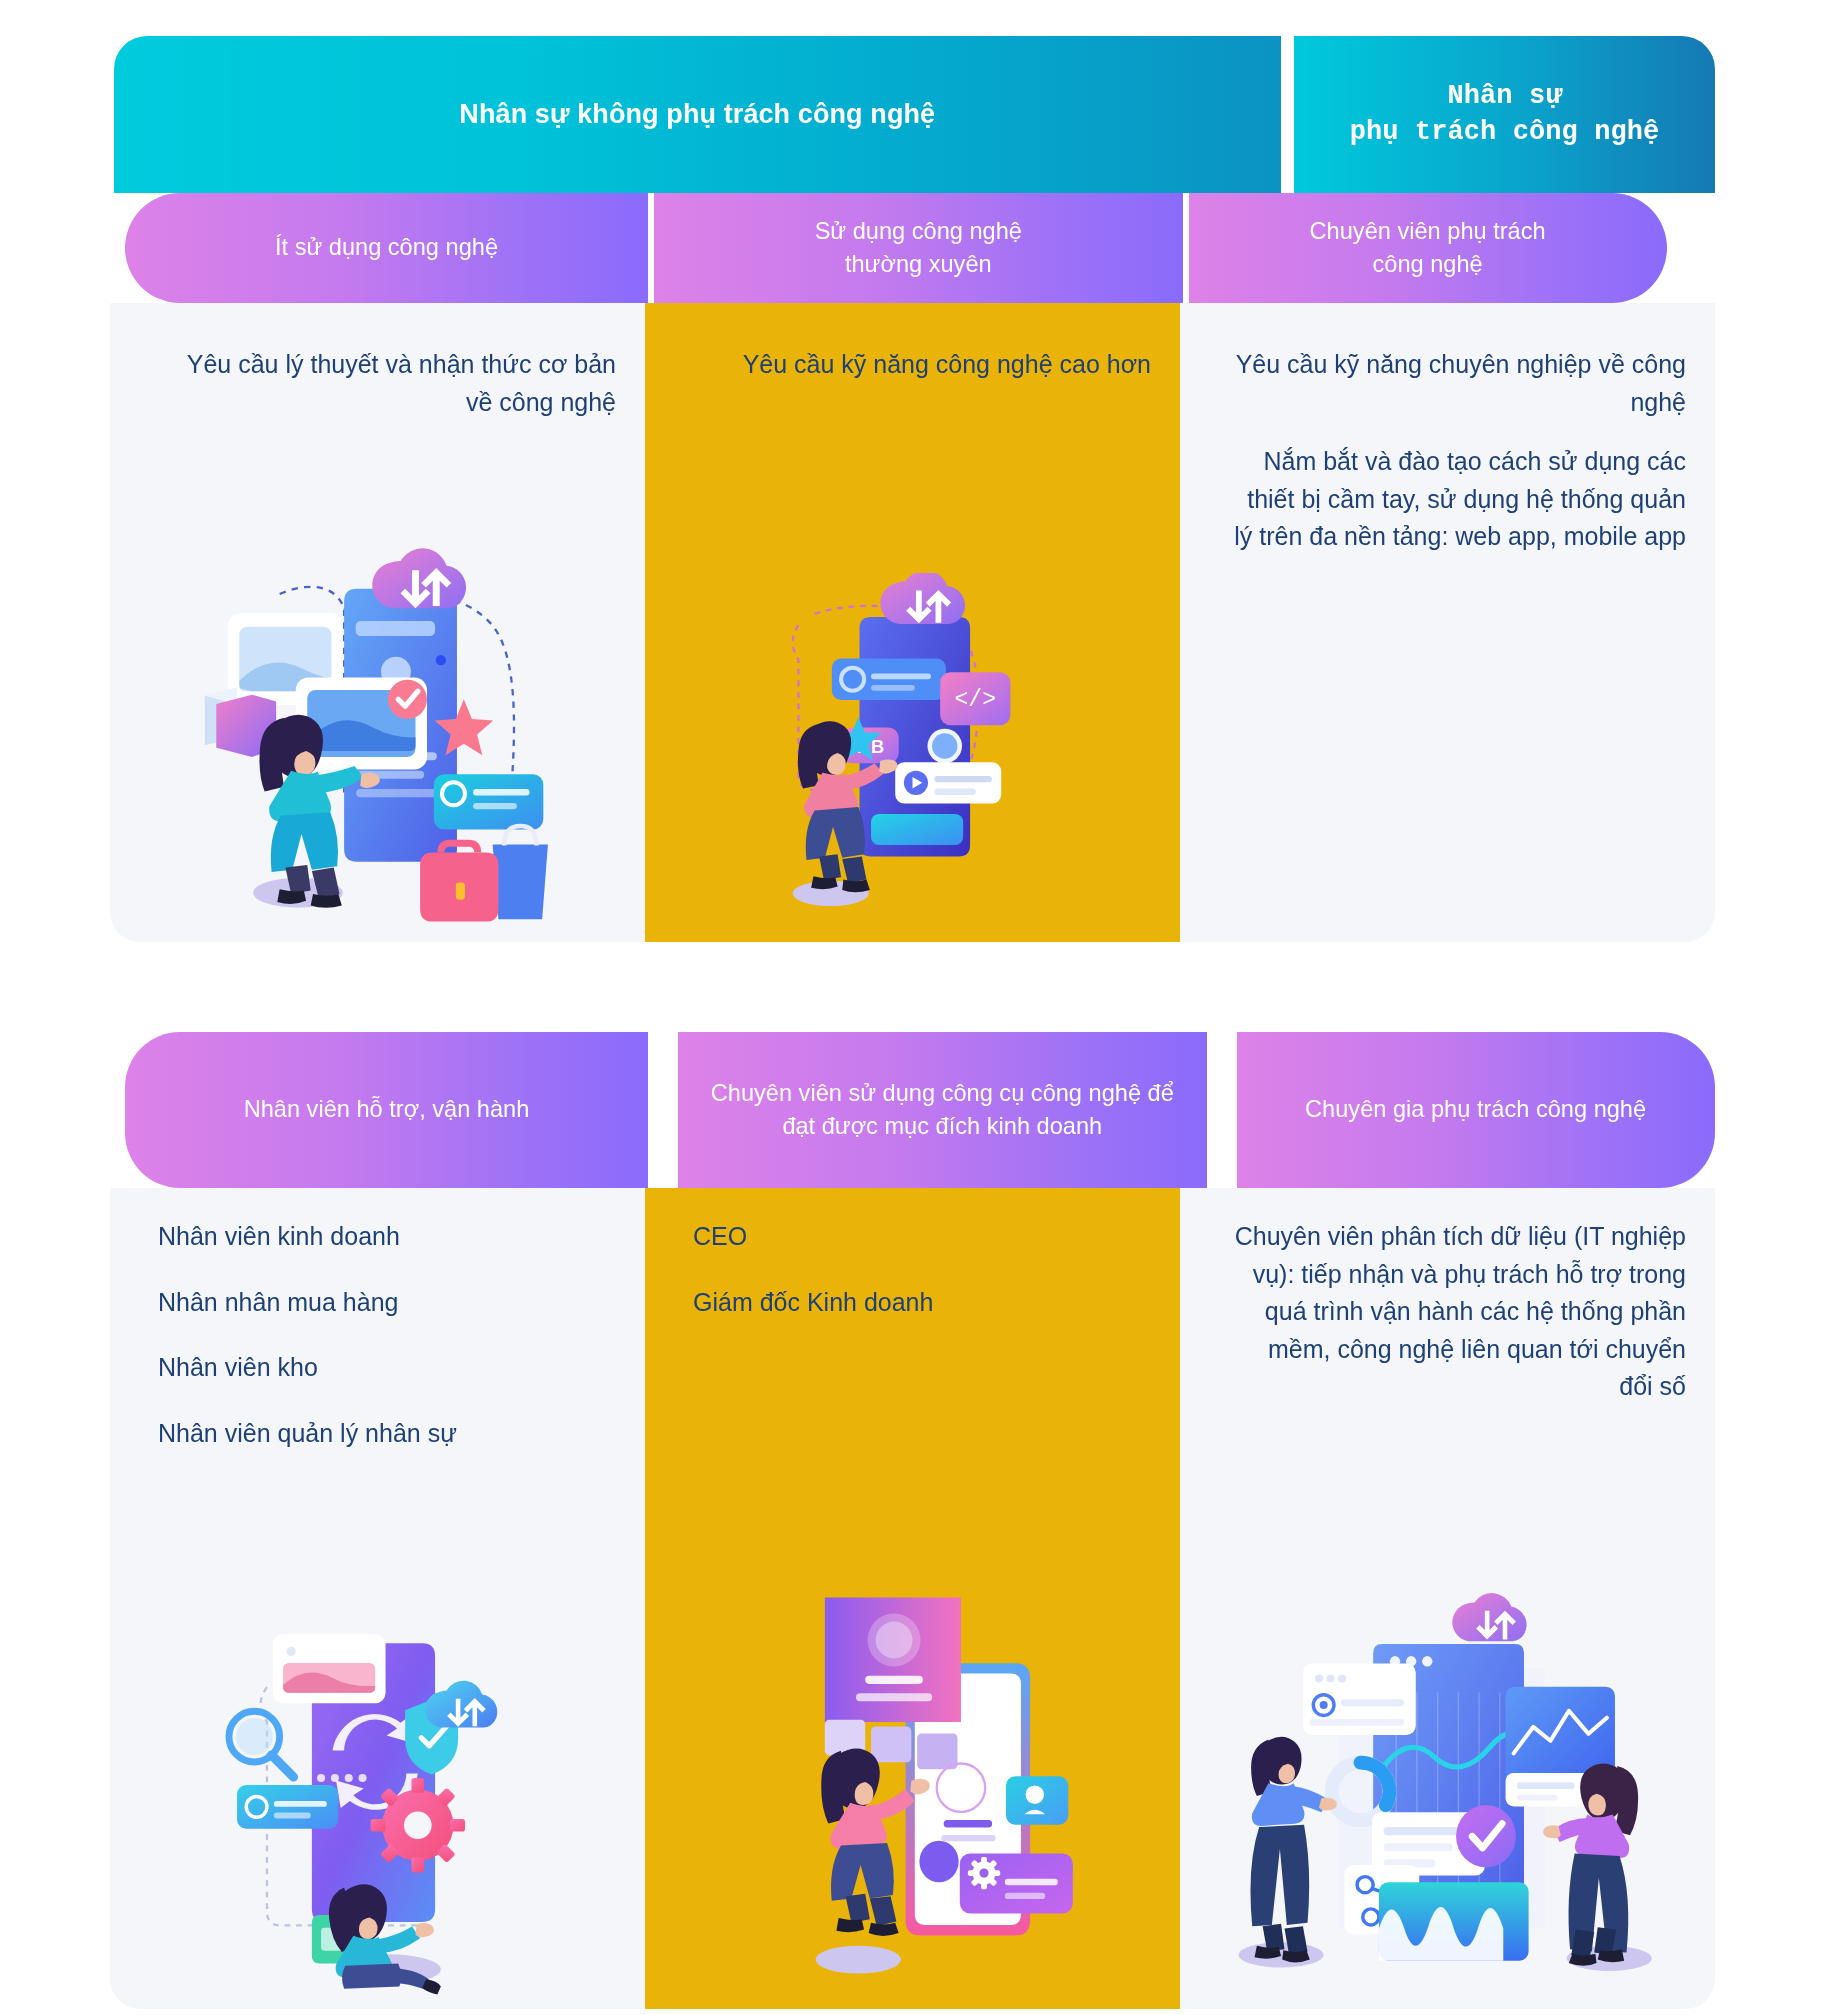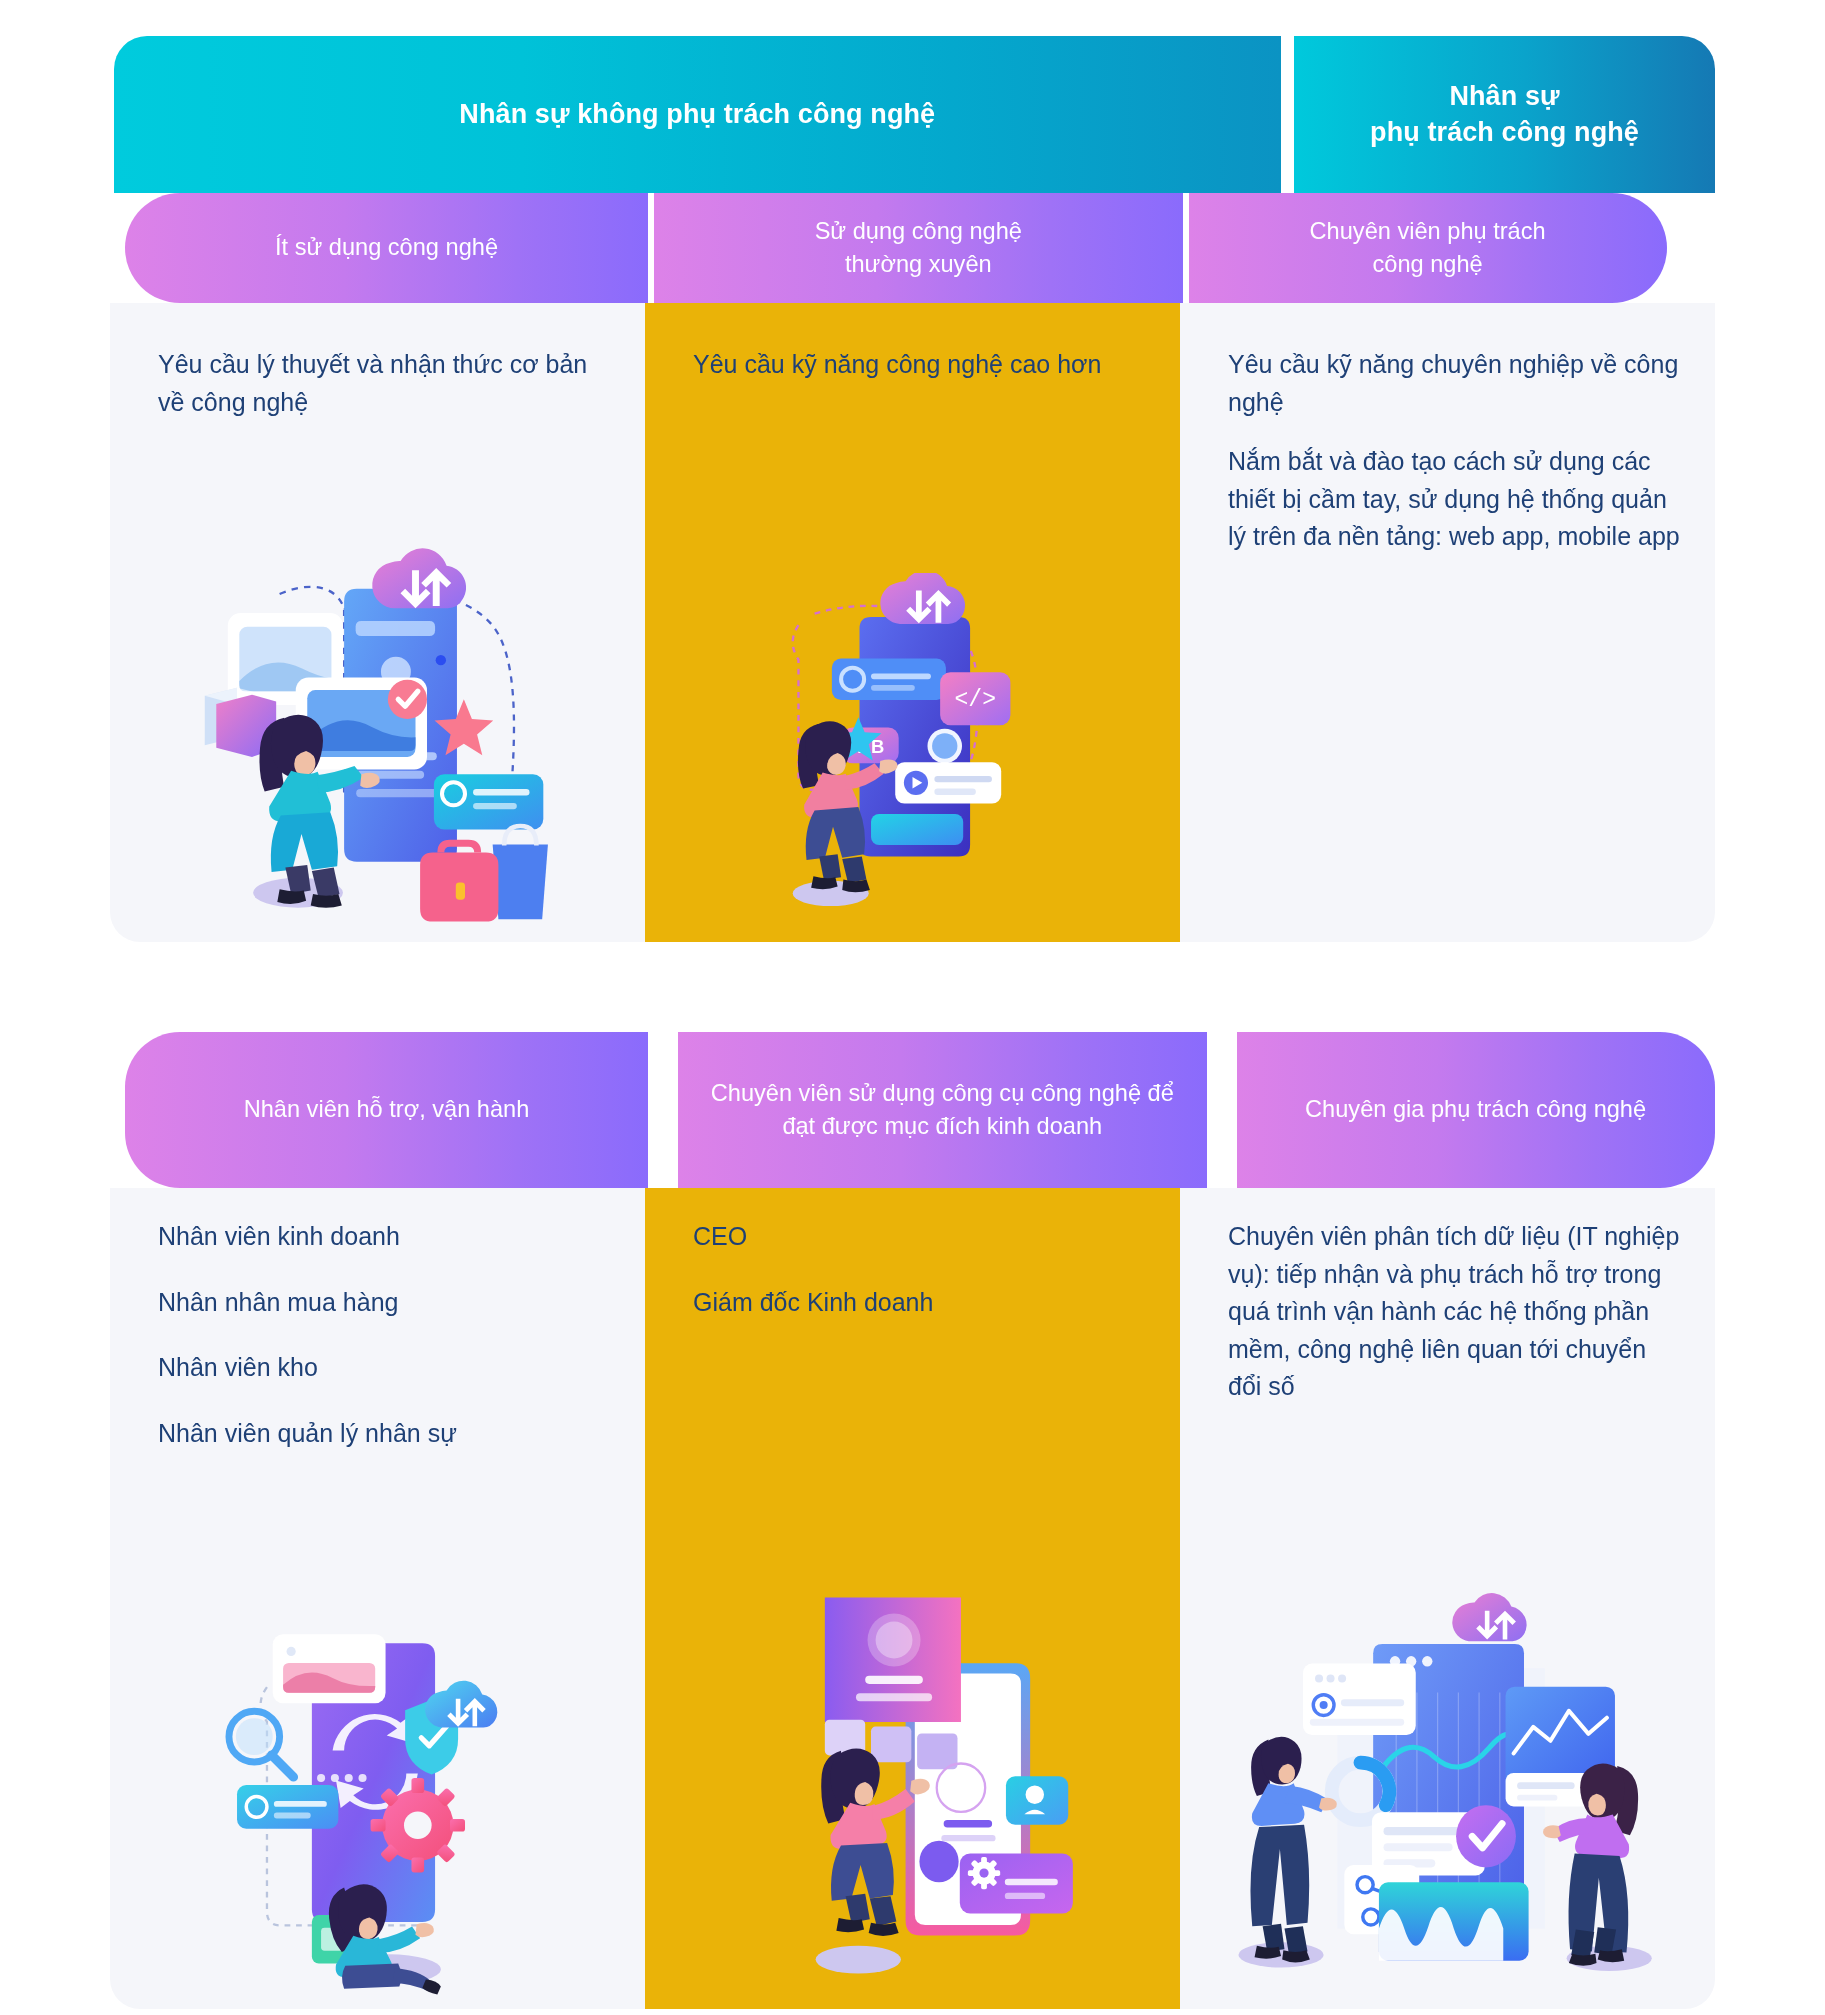--- a/index.html
+++ b/index.html
@@ -21,20 +21,21 @@
   .superhead .seg.a{
     width:1176px;
     margin-left:3.5px;
     background:linear-gradient(90deg,#00cbdd 0%,#00c2d8 35%,#04a8cd 72%,#0b93c3 100%);
     border-top-left-radius:33px;
   }
   .superhead .seg.b{
     width:424px;margin-left:13px;
     background:linear-gradient(90deg,#00c9dc 0%,#0aa3cb 55%,#1579b4 100%);
     border-top-right-radius:33px;
+    font-family:Liberation Mono, monospace;
   }
   .superhead .t{
     color:#ffffff;font-size:27px;font-weight:700;line-height:1.30;text-align:center;
     letter-spacing:0.1px;
   }
 
   
   .pillrow{display:flex;height:110px;position:relative;margin-top:0px;}
   .pillrow .pill{
     display:flex;align-items:center;justify-content:center;
@@ -54,21 +55,21 @@
   #block-2 .panel{height:821px;}
   .col{position:relative;box-sizing:border-box;}
   .col.c1{width:535px;background:#f5f6fa;border-bottom-left-radius:30px;}
   .col.c2{width:535px;background:#eab308;}
   .col.c3{width:535px;background:#f5f6fa;border-bottom-right-radius:30px;}
 
   .copy{position:absolute;left:48px;right:29px;color:#1e4076;
         font-size:25px;line-height:1.50;font-weight:400;}
   #block-1 .copy{top:43px;}
   #block-2 .copy{top:30px;}
-  .copy p{margin:0 0 22px 0;}
+  .copy p{margin:0 0 22px 0;text-align:right;}
   .copy p:last-child{margin-bottom:0;}
   .copy ul{margin:0;padding:0;list-style:none;}
   .copy ul li{margin:0 0 28px 0;}
   .copy ul li:last-child{margin-bottom:0;}
 
   
   .art{position:absolute;left:0;right:0;bottom:0;display:flex;align-items:flex-end;justify-content:center;}
   .art svg{display:block;}
 
   

